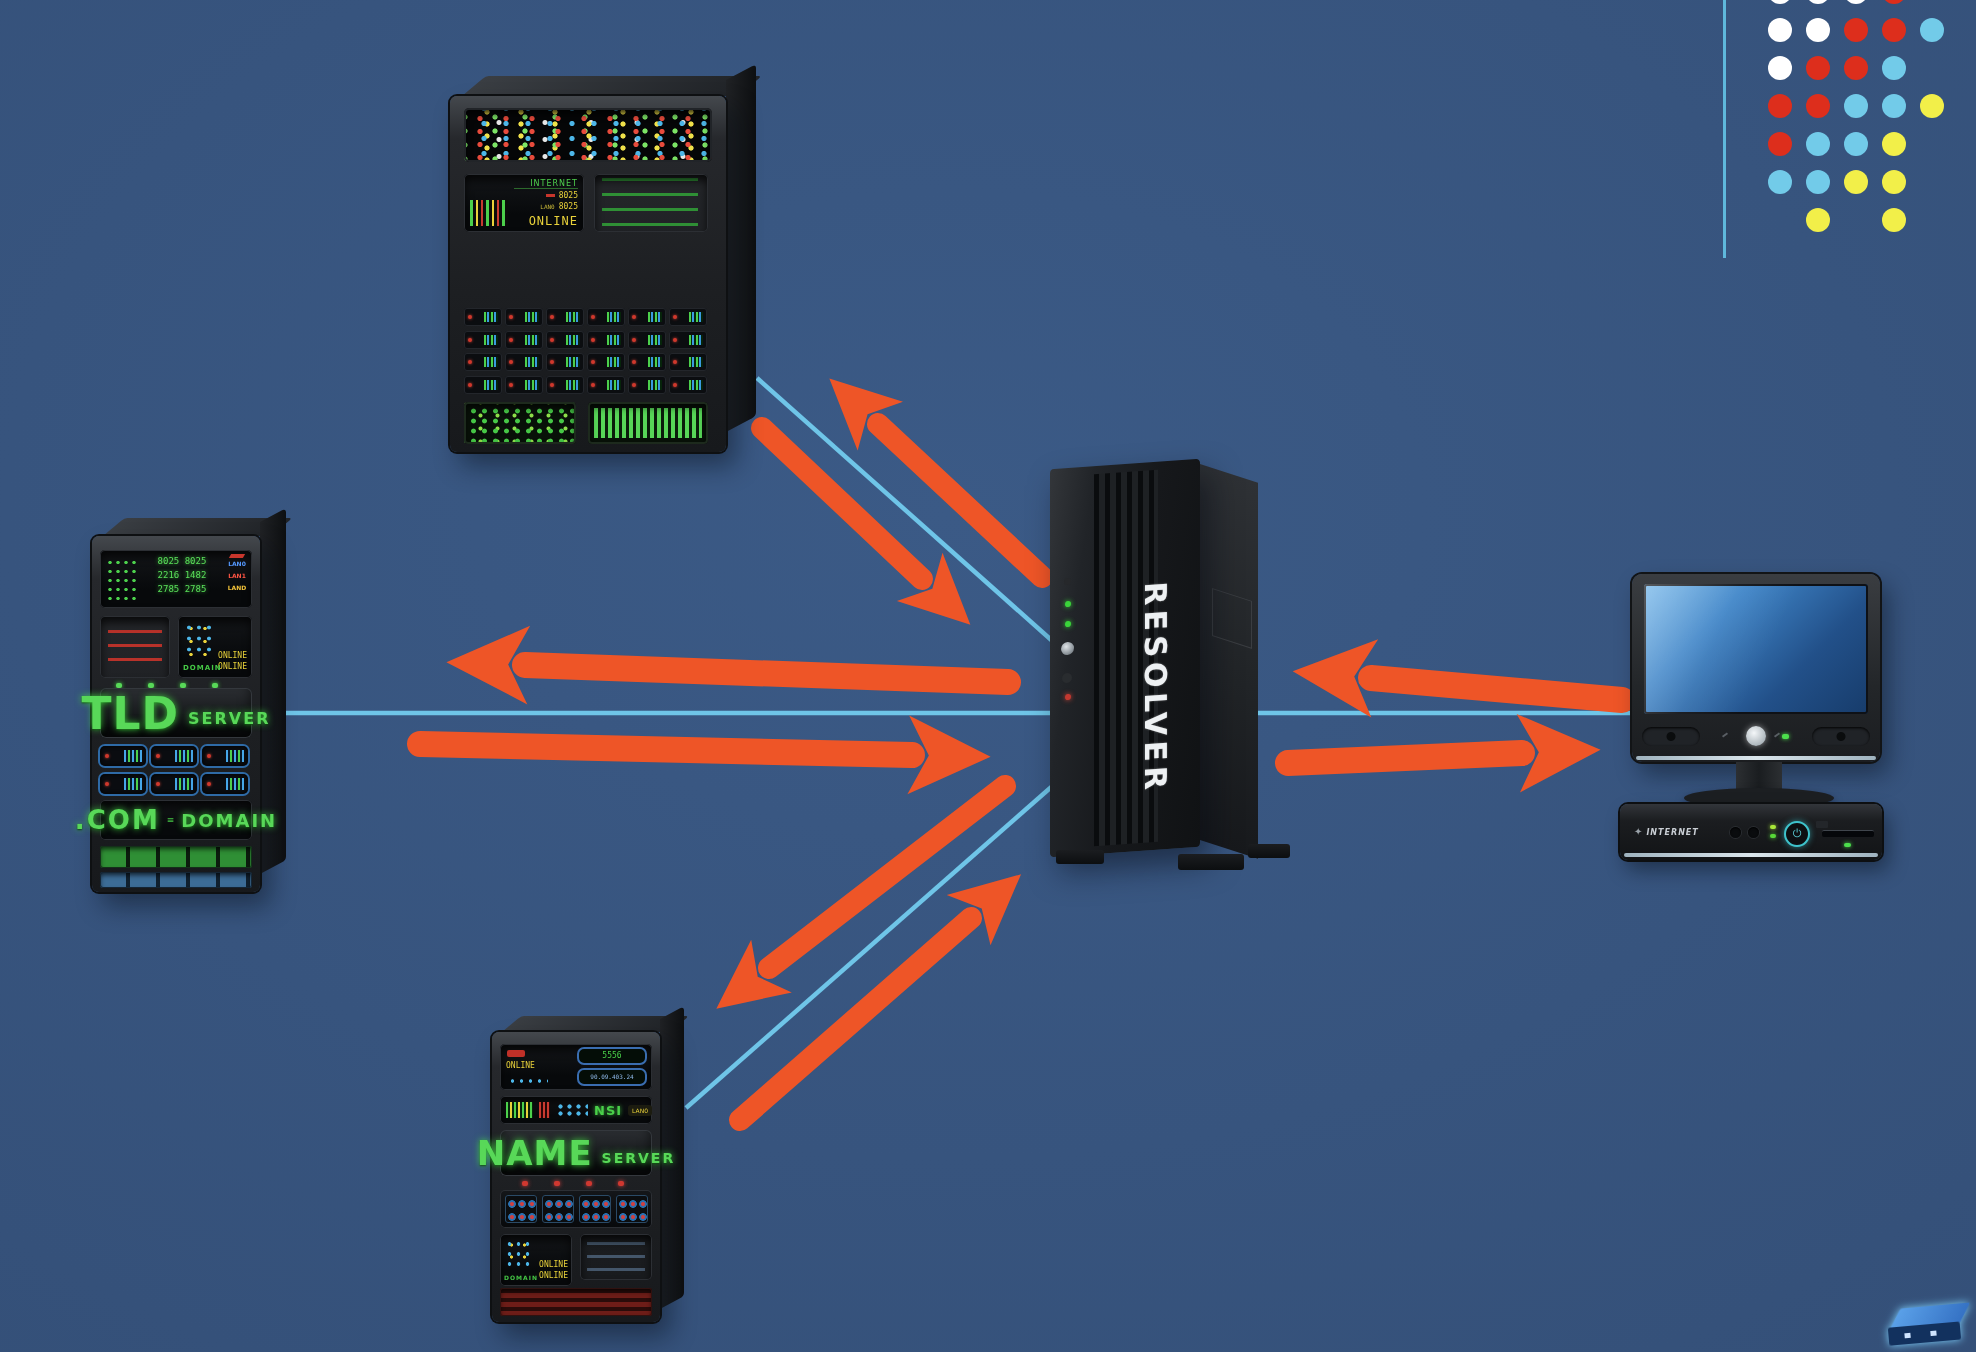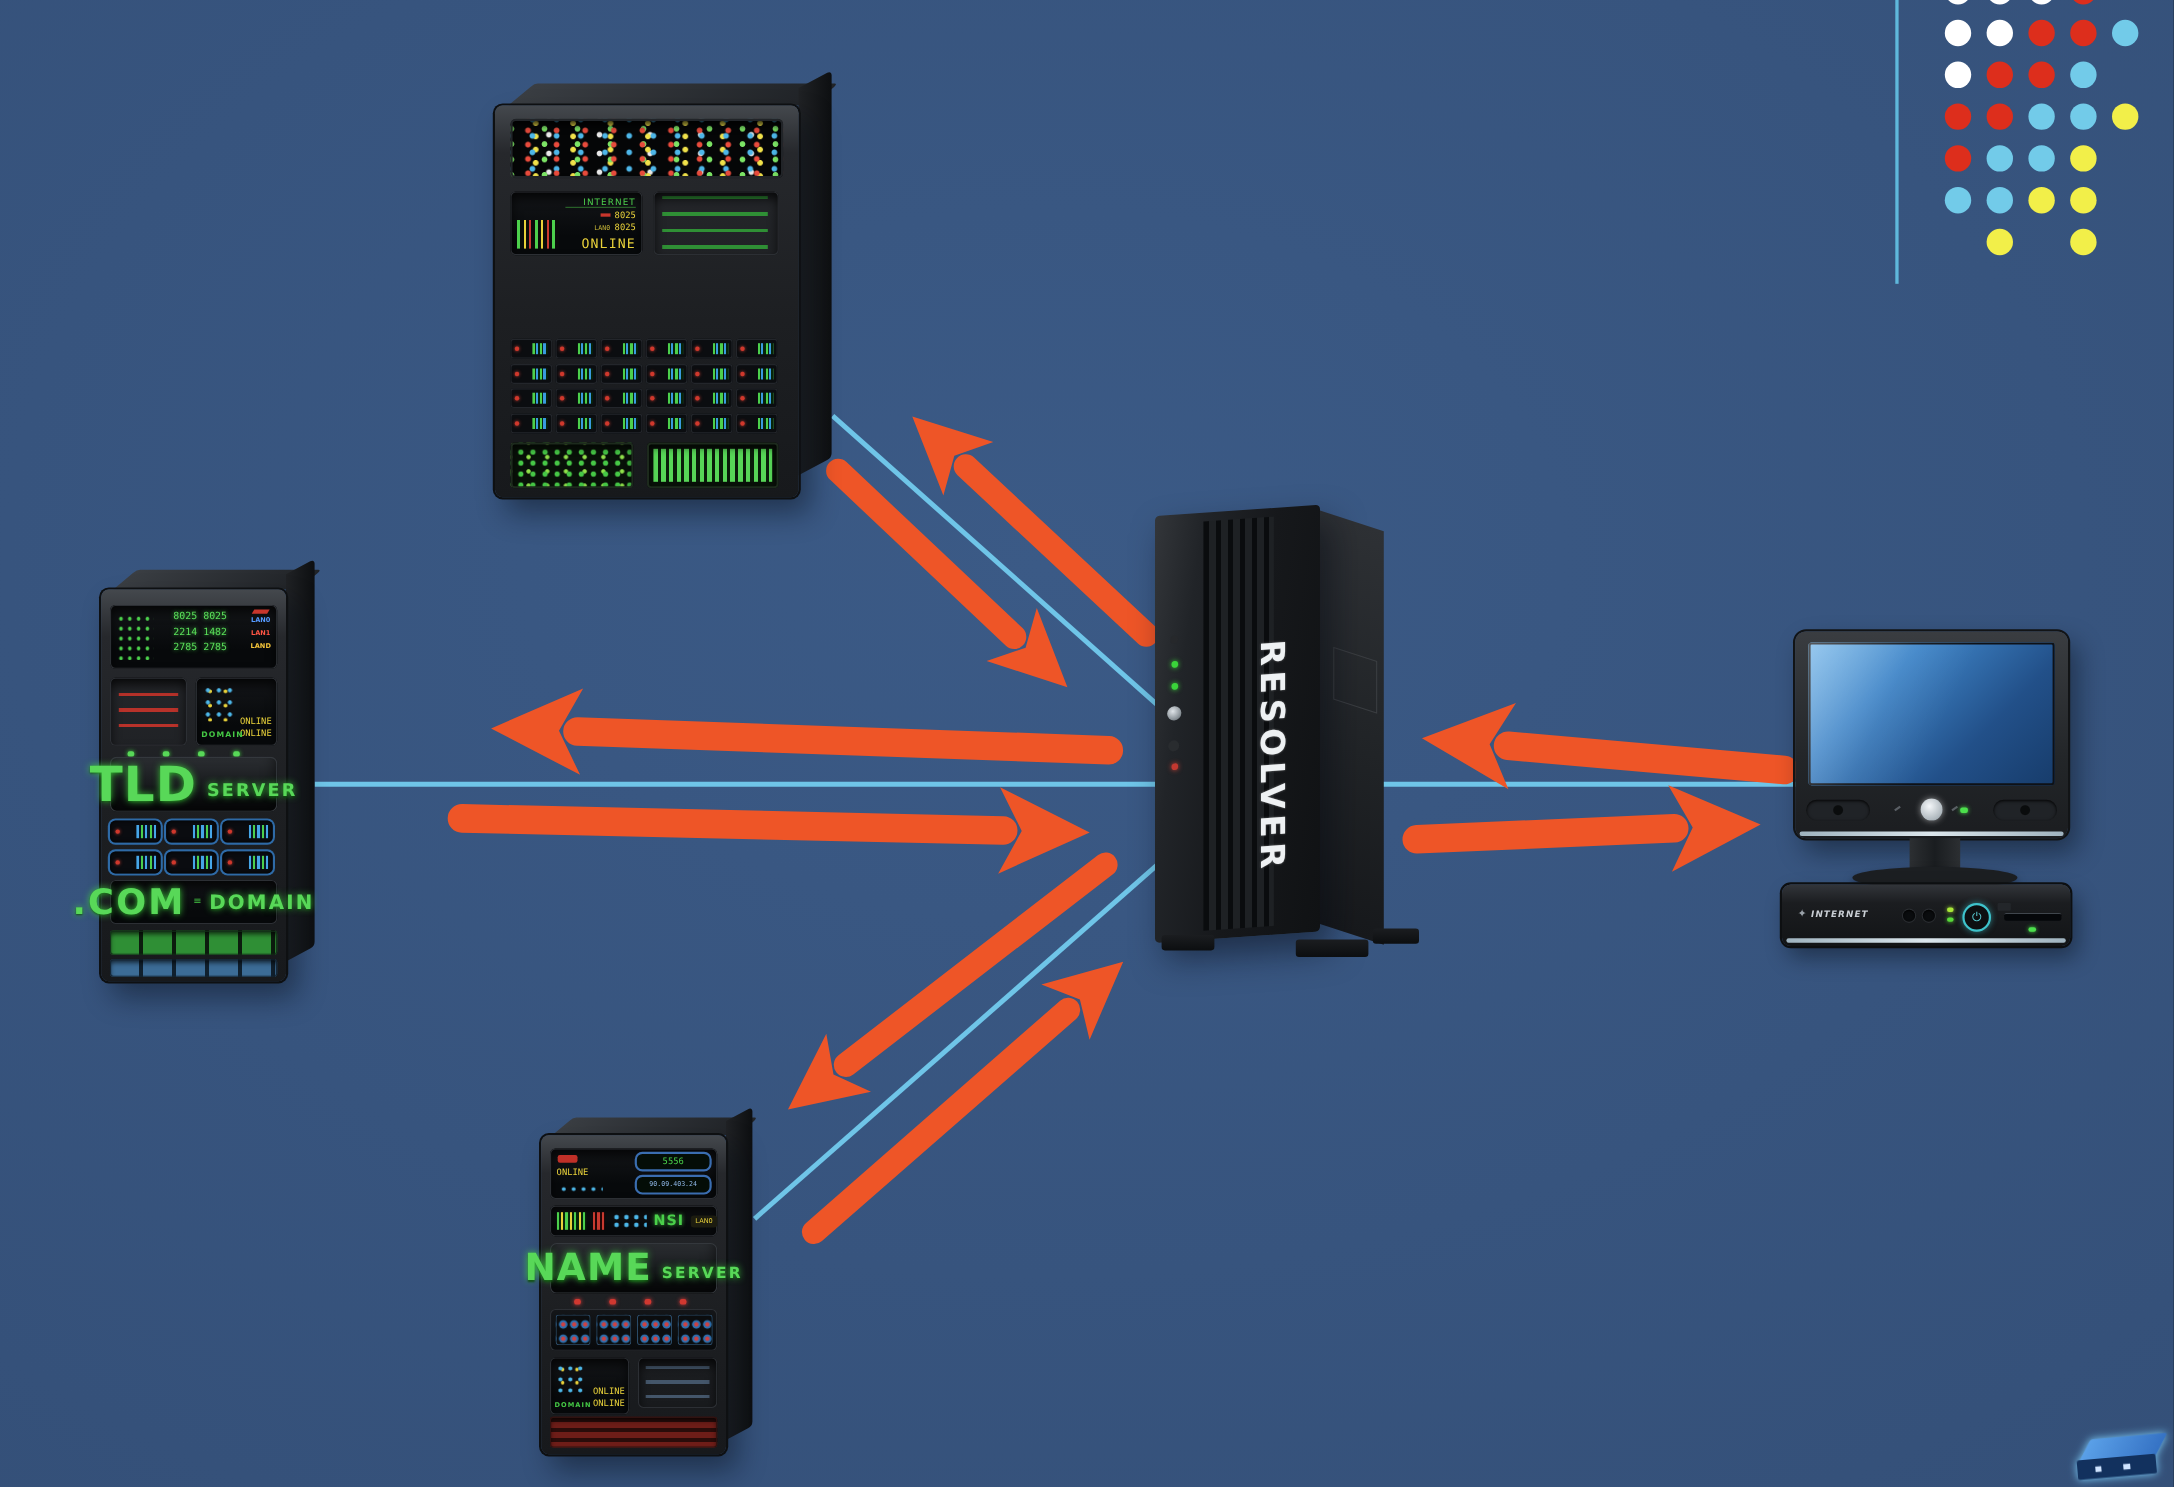--- a/index.html
+++ b/index.html
@@ -97,21 +97,21 @@
   .domp .dml{position:absolute;left:5px;bottom:6px;font-size:7px;font-weight:bold;color:#45c845;letter-spacing:1px;}
   .tld .dots-a{left:24px;top:147px;}
   .tld .title-plate{left:8px;top:152px;width:152px;height:50px;}
   .tld .big{font-size:44px;letter-spacing:1px;} .tld .small{font-size:16px;margin-top:10px;}
   .mods{position:absolute;left:8px;top:210px;width:156px;height:48px;display:flex;flex-wrap:wrap;gap:5px;align-content:space-between;}
   .mod{width:46px;height:20px;border-radius:5px;background:#0a0c10;box-shadow:0 0 0 2px #2e6aa6, inset 0 0 4px #000;position:relative;}
   .mod::before{content:"";position:absolute;left:5px;top:8px;width:4px;height:4px;border-radius:50%;background:#d0382c;box-shadow:0 0 3px #e04438;}
   .mod::after{content:"";position:absolute;right:4px;top:4px;width:18px;height:12px;
     background:repeating-linear-gradient(90deg,#46a6e8 0 2px,#071626 2px 4px,#4cd04c 4px 6px,#071626 6px 8px);}
   .comp{left:8px;top:264px;width:152px;height:40px;display:flex;align-items:center;justify-content:center;gap:7px;}
-  .comp .com{font-size:32px;text-align:right;} .comp .eq{font-size:9px;line-height:4px;color:#45c845;} .comp .dom{font-size:18px;}
+  .comp .com{font-size:26px;text-align:right;} .comp .eq{font-size:9px;line-height:4px;color:#45c845;} .comp .dom{font-size:18px;}
   .ggrid{position:absolute;left:8px;top:310px;width:152px;height:22px;border-radius:3px;
     background:repeating-linear-gradient(90deg,#2f8f35 0 26px,#0c1c0e 26px 30px);
     box-shadow:inset 0 0 0 1px #14301a, inset 0 3px 5px rgba(0,0,0,.7);}
   .bgrid{position:absolute;left:8px;top:336px;width:152px;height:16px;border-radius:3px;
     background:repeating-linear-gradient(90deg,#3c6c96 0 26px,#10202e 26px 30px);
     box-shadow:inset 0 0 0 1px #142534, inset 0 3px 5px rgba(0,0,0,.7);}
 
   
   .name{left:492px;top:1014px;width:168px;height:306px;}
   .name .t-top{left:10px;top:2px;width:168px;height:16px;}
@@ -350,21 +350,21 @@
   </div>
 
   <div class="tower tld">
     <div class="t-top"></div>
     <div class="t-side"></div>
     <div class="t-front">
       <div class="panel disp">
         <div class="ddots"></div>
         <div class="dnums">
           <div>8025 8025</div>
-          <div>2214 1482</div>
+          <div>2216 1482</div>
           <div>2785 2785</div>
         </div>
         <div class="dlabels">
           <span class="slash"></span>
           <span class="l0">LAN0</span><br>
           <span class="l1">LAN1</span><br>
           <span class="l2">LAND</span>
         </div>
       </div>
       <div class="panel redp"></div>

